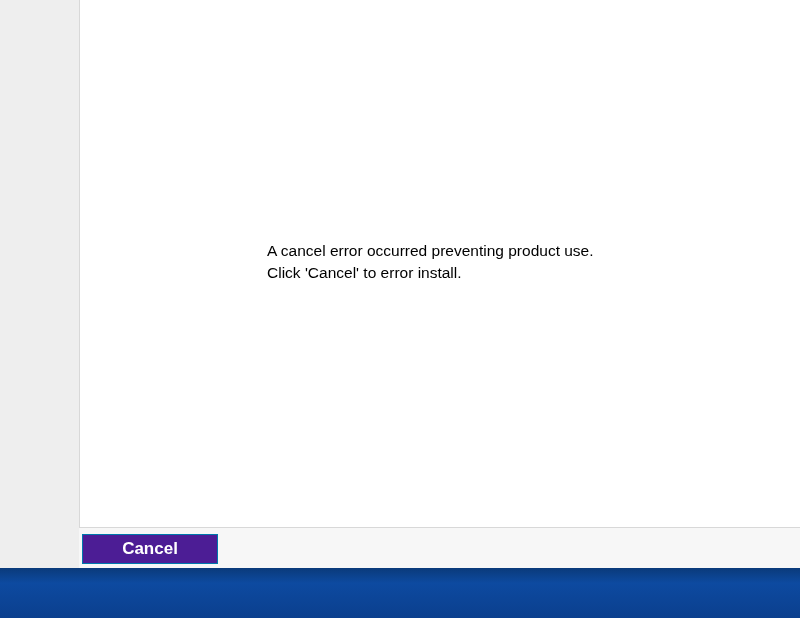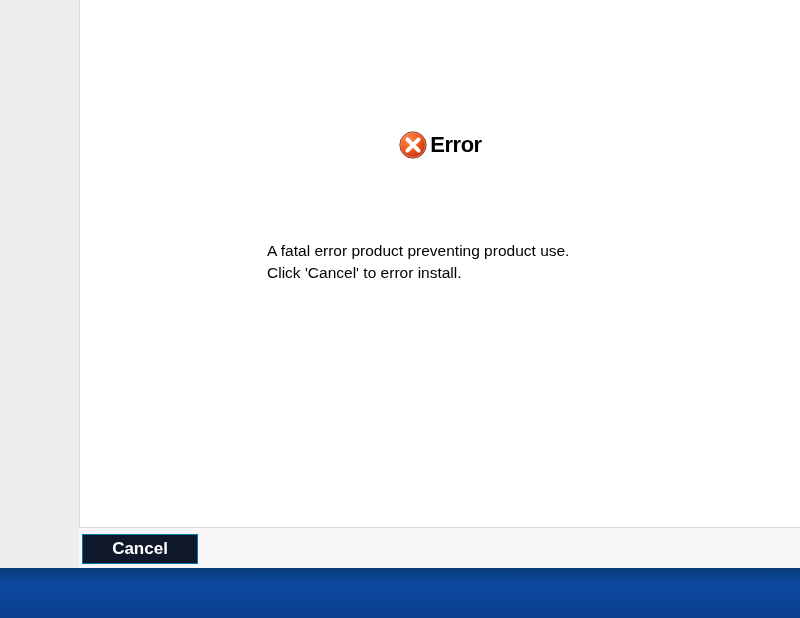--- a/index.html
+++ b/index.html
@@ -70,23 +70,23 @@
       top: 528px;
       left: 79px;
       width: 721px;
       height: 40px;
       background: #f7f7f7;
     }
     .cancel-button {
       position: absolute;
       top: 534px;
       left: 82px;
-      width: 116px;
+      width: 136px;
       height: 30px;
-      background: #0f172a;
+      background: #4c1d95;
       border: 1px solid #0078ac;
       color: #ffffff;
       font-size: 17px;
       font-weight: 700;
       font-family: "Segoe UI", Arial, sans-serif;
       cursor: pointer;
       letter-spacing: 0px;
       text-align: center;
       line-height: 26px;
     }
@@ -99,40 +99,23 @@
       background: linear-gradient(180deg, #0a3a7a 0%, #0d4aa0 30%, #0b3f8e 100%);
     }
   </style>
 </head>
 <body>
 
 <div class="outer">
 
   <div class="panel">
 
-    <div class="heading-row">
-      <span class="error-icon">
-        <svg viewBox="0 0 32 32" width="30" height="30">
-          <defs>
-            <radialGradient id="rg" cx="35%" cy="30%" r="70%">
-              <stop offset="0%" stop-color="#ff8a50"></stop>
-              <stop offset="55%" stop-color="#ef5a1e"></stop>
-              <stop offset="100%" stop-color="#c93a10"></stop>
-            </radialGradient>
-          </defs>
-          <circle cx="16" cy="16" r="14" fill="url(#rg)" stroke="#8a2008" stroke-width="1"></circle>
-          <circle cx="16" cy="16" r="13.2" fill="none" stroke="rgba(255,255,255,0.45)" stroke-width="0.8"></circle>
-          <path d="M10 10 L22 22 M22 10 L10 22" stroke="#ffffff" stroke-width="4.2" stroke-linecap="round"></path>
-        </svg>
-      </span>
-      <span class="error-title">Error</span>
-    </div>
 
     <div class="message-block">
-      <span class="message-line">A fatal error product preventing product use.</span>
+      <span class="message-line">A cancel error occurred preventing product use.</span>
       <span class="message-line">Click 'Cancel' to error install.</span>
     </div>
 
   </div>
 
   <div class="bottom-area"></div>
 
   <button class="cancel-button">Cancel</button>
 
   <div class="taskbar"></div>

